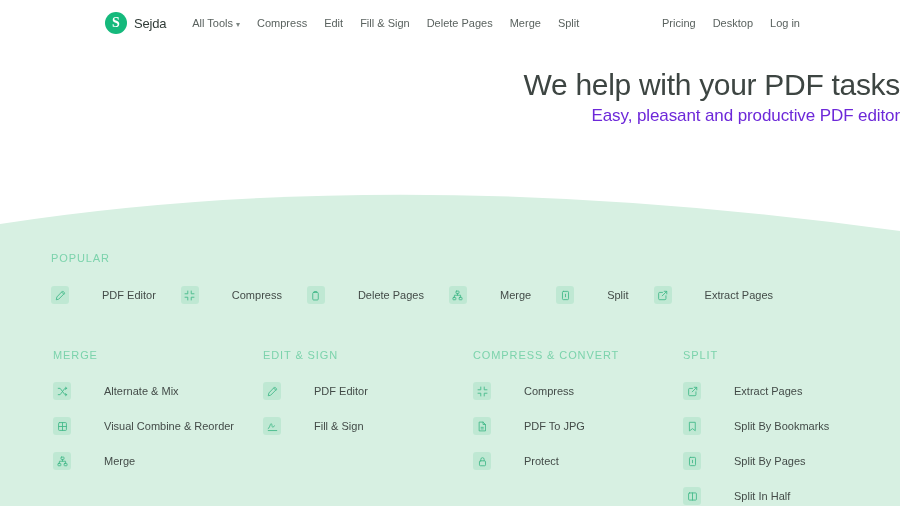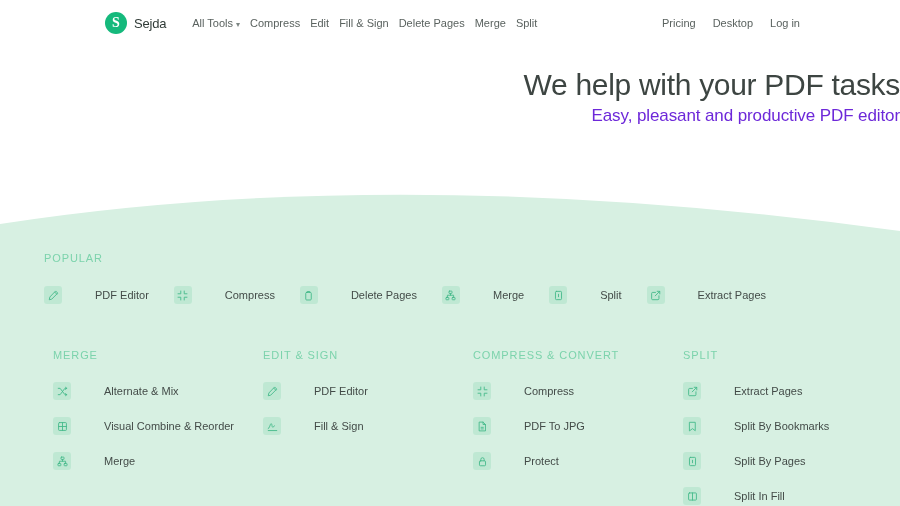--- a/index.html
+++ b/index.html
@@ -52,21 +52,21 @@
   .brand-name {
     font-size: 13px;
     color: #2f3a36;
     letter-spacing: -0.2px;
   }
 
   .nav-main {
     display: flex;
     align-items: center;
     margin-left: 26px;
-    gap: 10px;
+    gap: 17px;
   }
   .nav-right {
     display: flex;
     align-items: flex-end;
     gap: 17px;
     margin-left: auto;
     margin-right: 100px;
   }
   .nav-link {
     font-size: 11px;
@@ -134,21 +134,21 @@
 
   
   .section-title {
     font-size: 11px;
     color: #7cd3ac;
     letter-spacing: 0.9px;
   }
 
   .popular {
     position: absolute;
-    left: 44px;
+    left: 51px;
     top: 252px;
     width: 800px;
   }
   .popular-items {
     display: flex;
     align-items: center;
     margin-top: 22px;
     gap: 0;
   }
   .popular-items .tool { margin-right: 25px; }
@@ -451,18 +451,18 @@
         <span class="tool-label">Split By Pages</span>
       </div>
 
       <div class="tool">
         <span class="tool-icon">
           <svg width="11" height="11" viewBox="0 0 16 16" fill="none" stroke="#45b98a" stroke-width="1.3" stroke-linecap="round" stroke-linejoin="round">
             <rect x="2.3" y="2.8" width="11.4" height="10.4" rx="1.2"></rect>
             <path d="M8 2.8v10.4"></path>
           </svg>
         </span>
-        <span class="tool-label">Split In Fill</span>
+        <span class="tool-label">Split In Half</span>
       </div>
     </div>
 
   </div>
 </div>
 
 </body></html>

